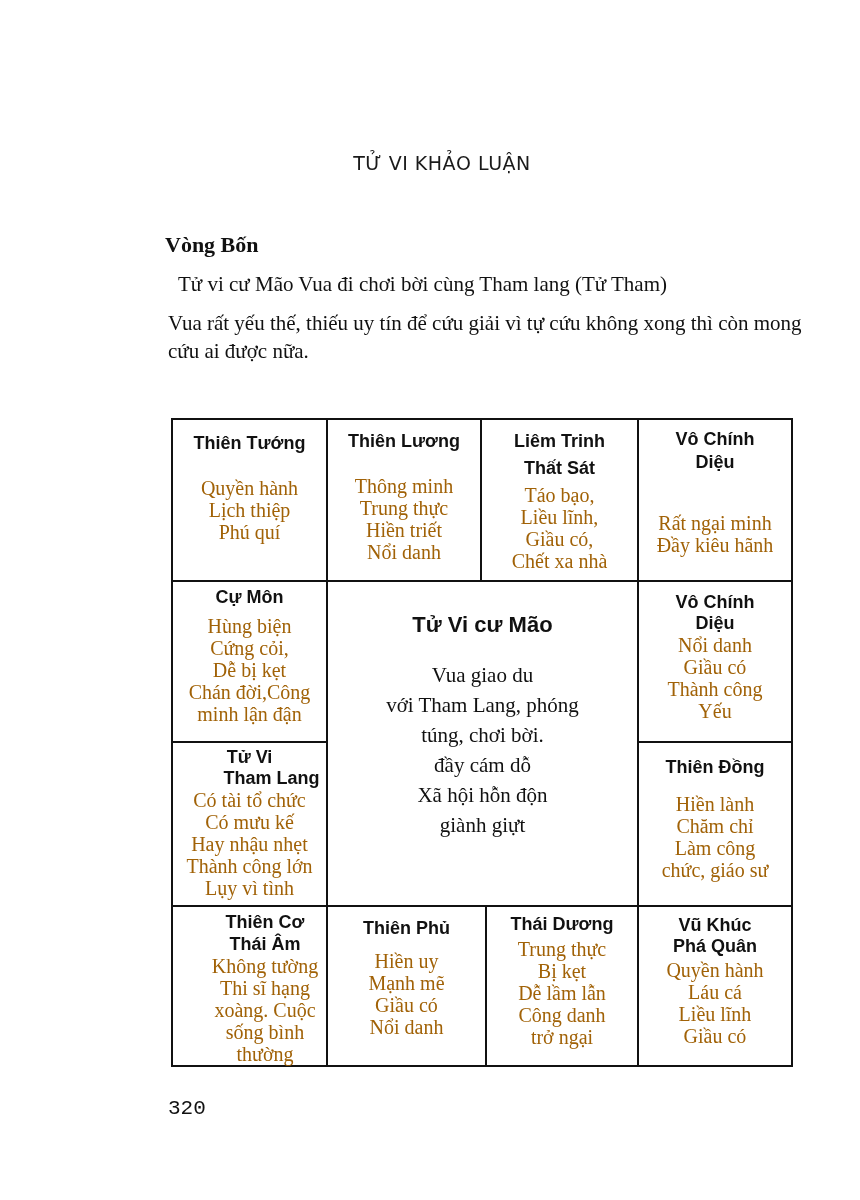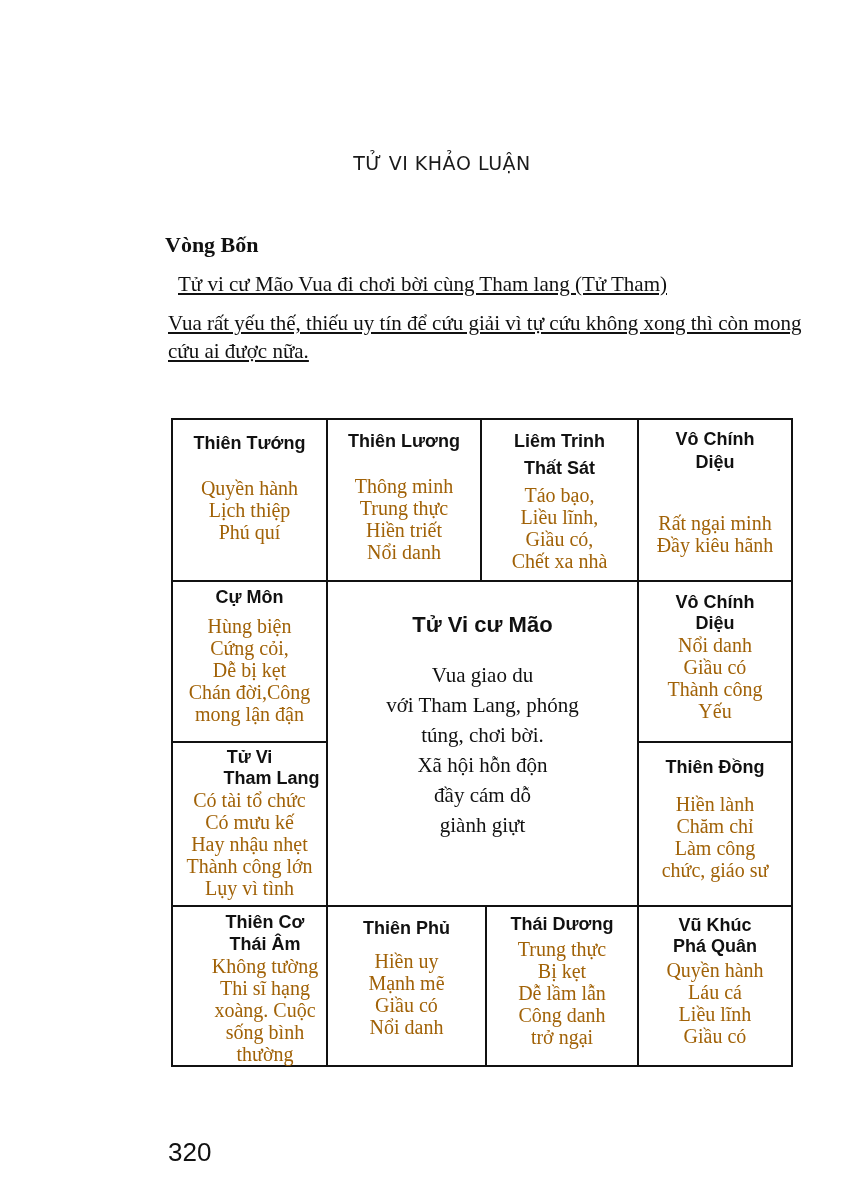--- a/index.html
+++ b/index.html
@@ -35,21 +35,20 @@
       font-family: "Liberation Serif", serif;
       font-weight: bold;
       font-size: 22px;
     }
     .intro {
       position: absolute;
       left: 165px;
       width: 640px;
       font-size: 21px;
       line-height: 28px;
-      text-decoration: underline;
     }
     .intro.l1 { top: 270px; left: 178px; }
     .intro.l2 { top: 309px; left: 168px; }
 
     .grid {
       position: absolute;
       left: 171px;
       top: 418px;
       width: 622px;
       height: 649px;
@@ -87,23 +86,23 @@
       margin-bottom: 22px;
     }
     .center-text {
       font-family: "Liberation Serif", serif;
       font-size: 21px;
       line-height: 30px;
     }
     .page-number {
       position: absolute;
       left: 168px;
-      top: 1137px;
-      font-family: Liberation Sans, sans-serif;
-      font-size: 26px;
+      top: 1097px;
+      font-family: Liberation Mono, monospace;
+      font-size: 21px;
     }
   </style>
 </head>
 <body>
 
 <div class="running-head">TỬ VI KHẢO LUẬN</div>
 <div class="section-title">Vòng Bốn</div>
 <div class="intro l1">Tử vi cư Mão Vua đi chơi bời cùng Tham lang (Tử Tham)</div>
 <div class="intro l2">Vua rất yếu thế, thiếu uy tín để cứu giải vì tự cứu  không xong thì còn mong cứu ai được nữa.</div>
 
@@ -150,39 +149,39 @@
     <div class="trait">Rất ngại minh</div>
     <div class="trait">Đầy kiêu hãnh</div>
   </div>
 
   <div class="cell" style="left:0;top:162px;width:153px;height:159px;padding-top:4px;">
     <div class="star">Cự Môn</div>
     <div class="trait" style="margin-top:6px;">Hùng biện</div>
     <div class="trait">Cứng cỏi,</div>
     <div class="trait">Dễ bị kẹt</div>
     <div class="trait">Chán đời,Công</div>
-    <div class="trait">mong lận đận</div>
+    <div class="trait">minh lận đận</div>
   </div>
   <div class="cell" style="left:0;top:323px;width:153px;height:162px;padding-top:4px;">
     <div class="star" style="line-height:20px;">Tử Vi</div>
     <div class="star" style="line-height:22px;padding-left:44px;">Tham Lang</div>
     <div class="trait">Có tài tổ chức</div>
     <div class="trait">Có mưu kế</div>
     <div class="trait">Hay nhậu nhẹt</div>
     <div class="trait">Thành công lớn</div>
     <div class="trait">Lụy vì tình</div>
   </div>
 
   <div class="cell" style="left:155px;top:162px;width:309px;height:323px;">
     <div class="center-title">Tử Vi cư Mão</div>
     <div class="center-text">Vua giao du</div>
     <div class="center-text">với Tham Lang, phóng</div>
     <div class="center-text">túng, chơi bời.</div>
+    <div class="center-text">đầy cám dỗ</div>
     <div class="center-text">Xã hội hỗn độn</div>
-    <div class="center-text">đầy cám dỗ</div>
     <div class="center-text">giành giựt</div>
   </div>
 
   <div class="cell" style="left:466px;top:162px;width:152px;height:159px;padding-top:10px;">
     <div class="star" style="line-height:21px;">Vô Chính</div>
     <div class="star" style="line-height:21px;">Diệu</div>
     <div class="trait">Nổi danh</div>
     <div class="trait">Giầu có</div>
     <div class="trait">Thành công</div>
     <div class="trait">Yếu</div>

